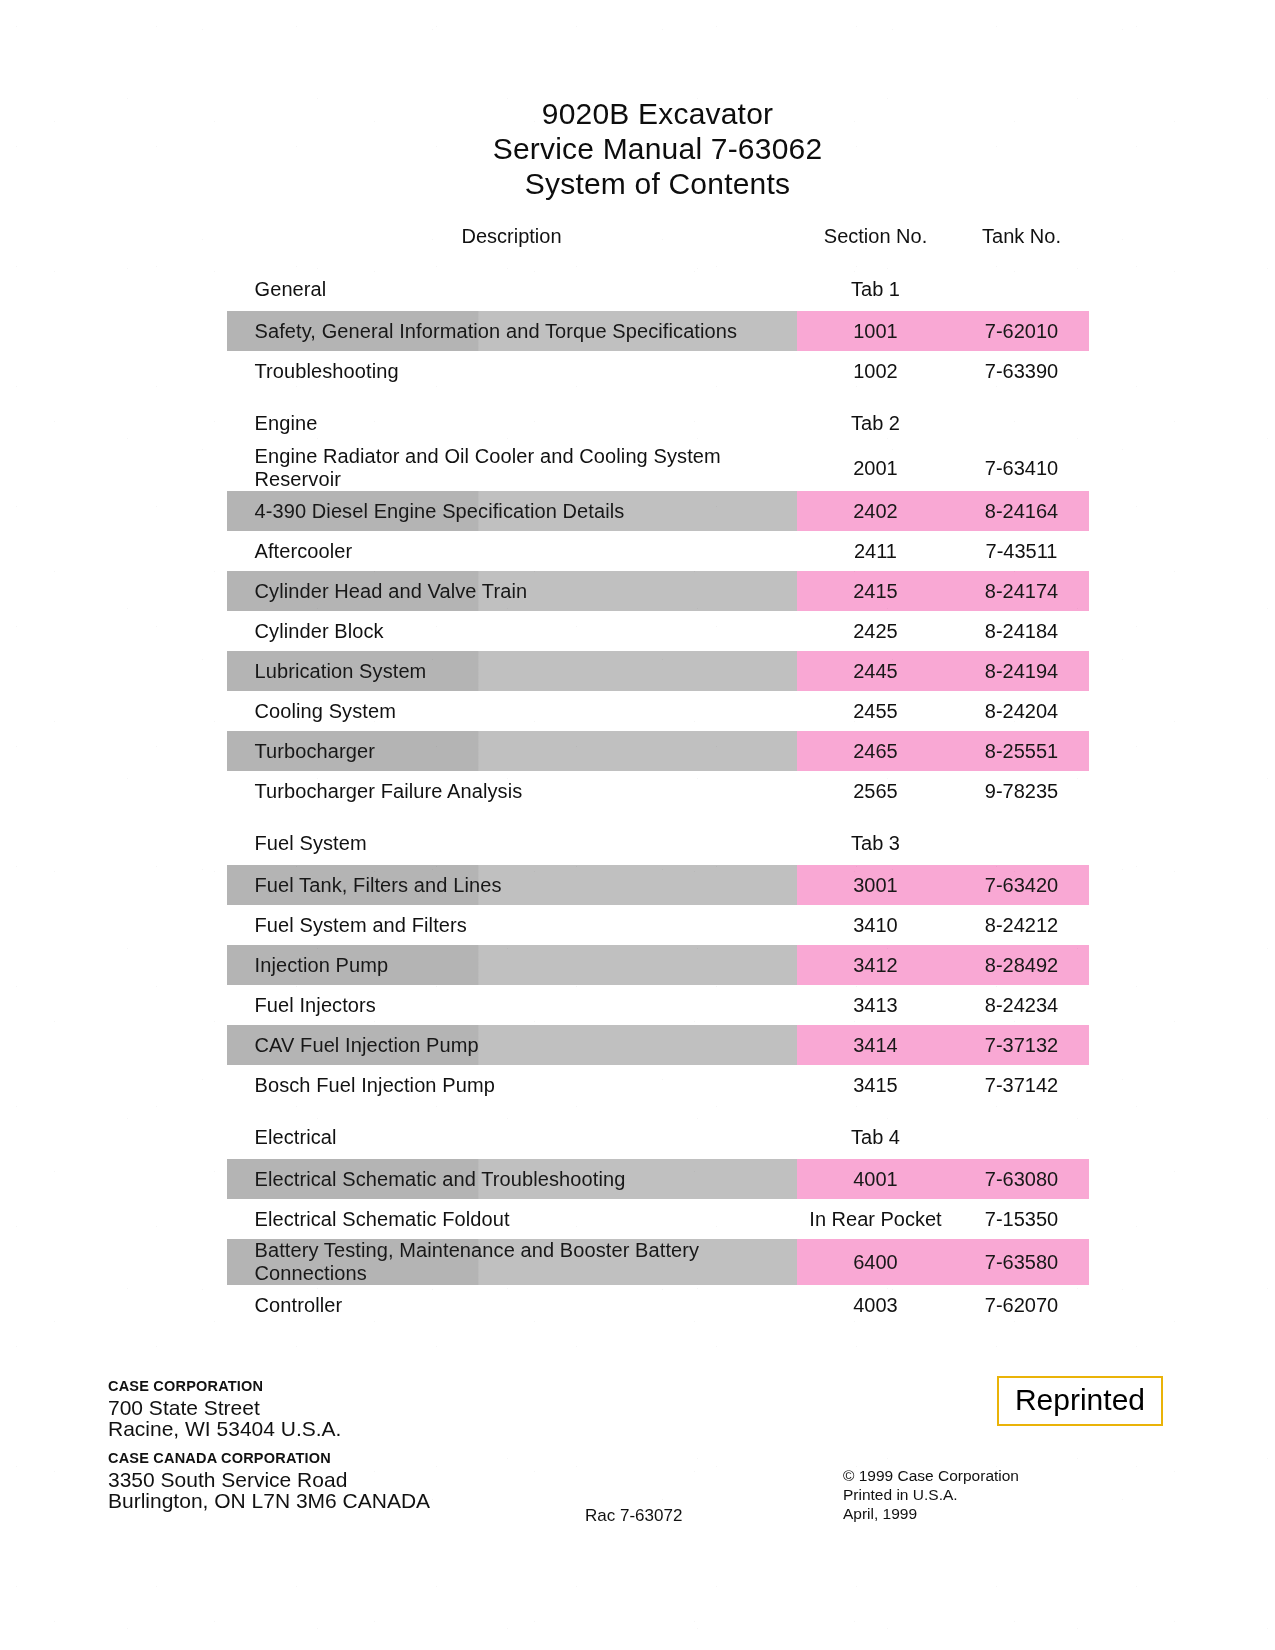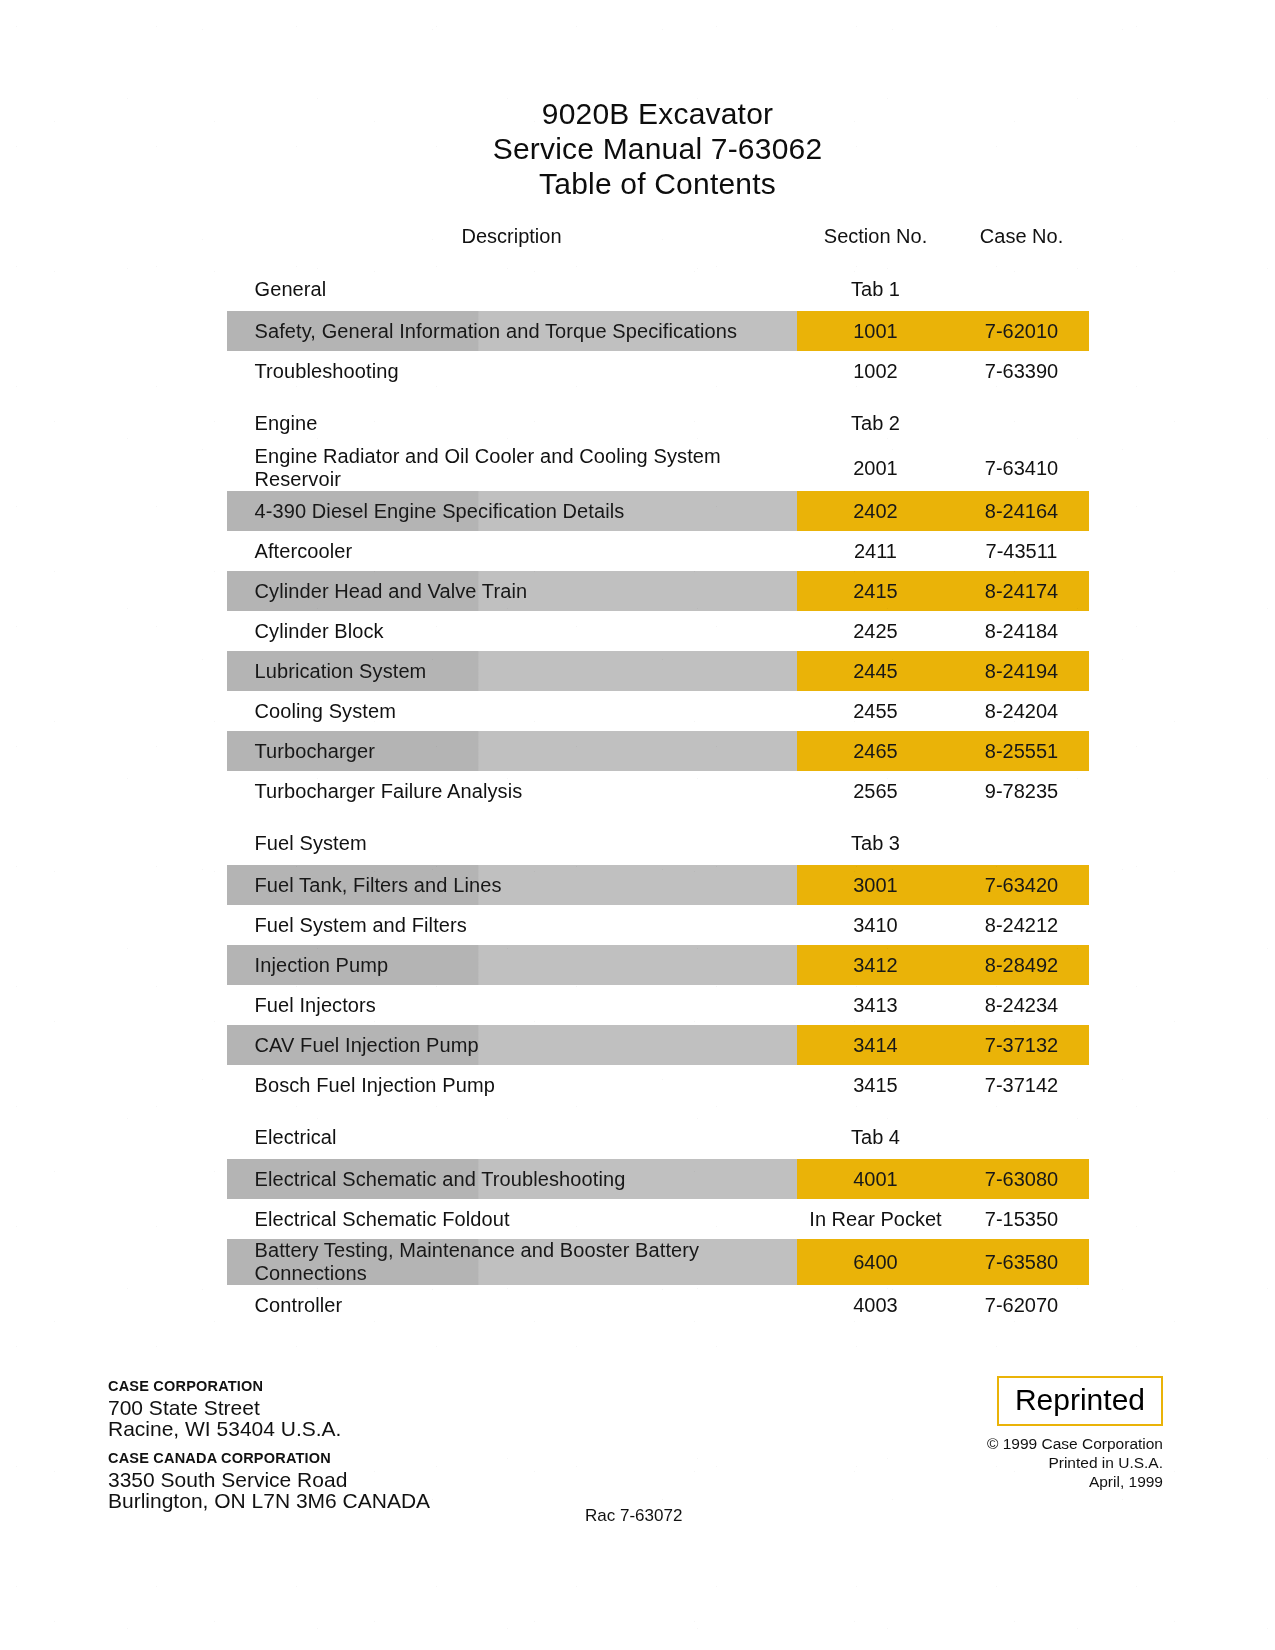--- a/index.html
+++ b/index.html
@@ -71,21 +71,21 @@
   .row .cell-desc {
     padding-left: 28px;
     text-align: left;
     letter-spacing: 0.1px;
   }
   .row .cell-sect { text-align: center; }
   .row .cell-form { text-align: center; }
 
   
   .row.shaded td {
-    background: #eab308;
+    background: #f9a8d4;
     color: #181818;
   }
   .row.shaded .cell-desc {
     background: linear-gradient(to right, #b4b4b4 0%, #b4b4b4 44%, #c0c0c0 44.2%, #c0c0c0 100%);
   }
 
   
   .row.group td {
     height: 44px;
     padding-top: 10px;
@@ -131,24 +131,24 @@
   .reprint-box {
     display: inline-block;
     border: 2px solid #eab308;
     padding: 4px 16px 6px 16px;
     font-size: 30px;
     line-height: 36px;
     color: #000;
     background: #fff;
   }
   .copyright {
-    margin-top: 8px;
+    margin-top: 40px;
     font-size: 15.5px;
     line-height: 19px;
-    text-align: right;
+    text-align: left;
   }
 
   
   .speckle {
     position: absolute;
     inset: 0;
     pointer-events: none;
     opacity: 0.035;
     background-image:
       radial-gradient(circle at 12% 22%, #000 0.6px, transparent 0.7px),
@@ -159,34 +159,34 @@
   }
 </style>
 </head>
 <body>
 
 <div class="page">
 
   <div class="title-block">
     <div class="title-line">9020B Excavator</div>
     <div class="title-line">Service Manual 7-63062</div>
-    <div class="title-line">Table of Contents</div>
+    <div class="title-line">System of Contents</div>
   </div>
 
   <table class="toc">
     <colgroup>
       <col class="c-desc">
         <col class="c-sect">
         <col class="c-form">
     </colgroup>
     <thead>
       <tr class="hdr-row">
         <th class="hdr-desc">Description</th>
         <th class="hdr-sect">Section No.</th>
-        <th class="hdr-form">Case No.</th>
+        <th class="hdr-form">Tank No.</th>
       </tr>
     </thead>
     <tbody>
         <tr class="row group">
           <td class="cell-desc">General</td>
           <td class="cell-sect">Tab 1</td>
           <td class="cell-form"></td>
         </tr>
         <tr class="row shaded">
           <td class="cell-desc">Safety, General Information and Torque Specifications</td>

